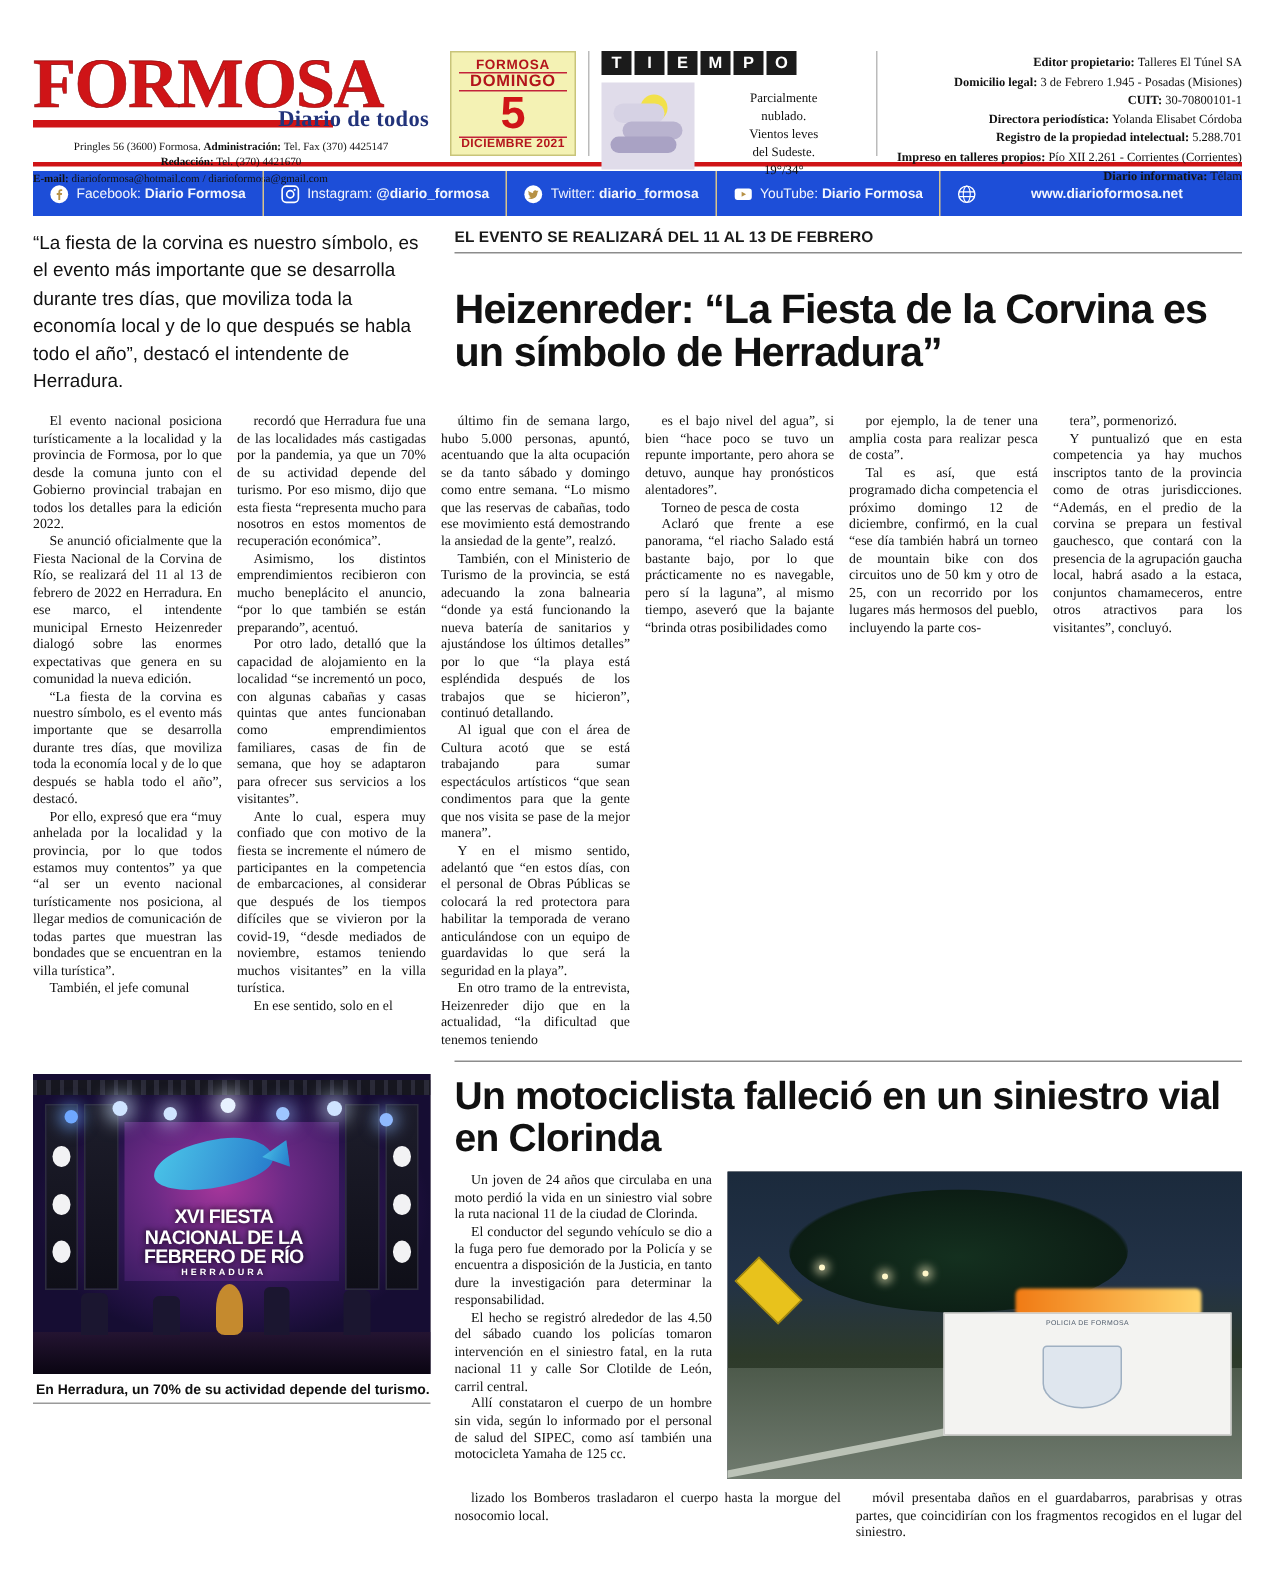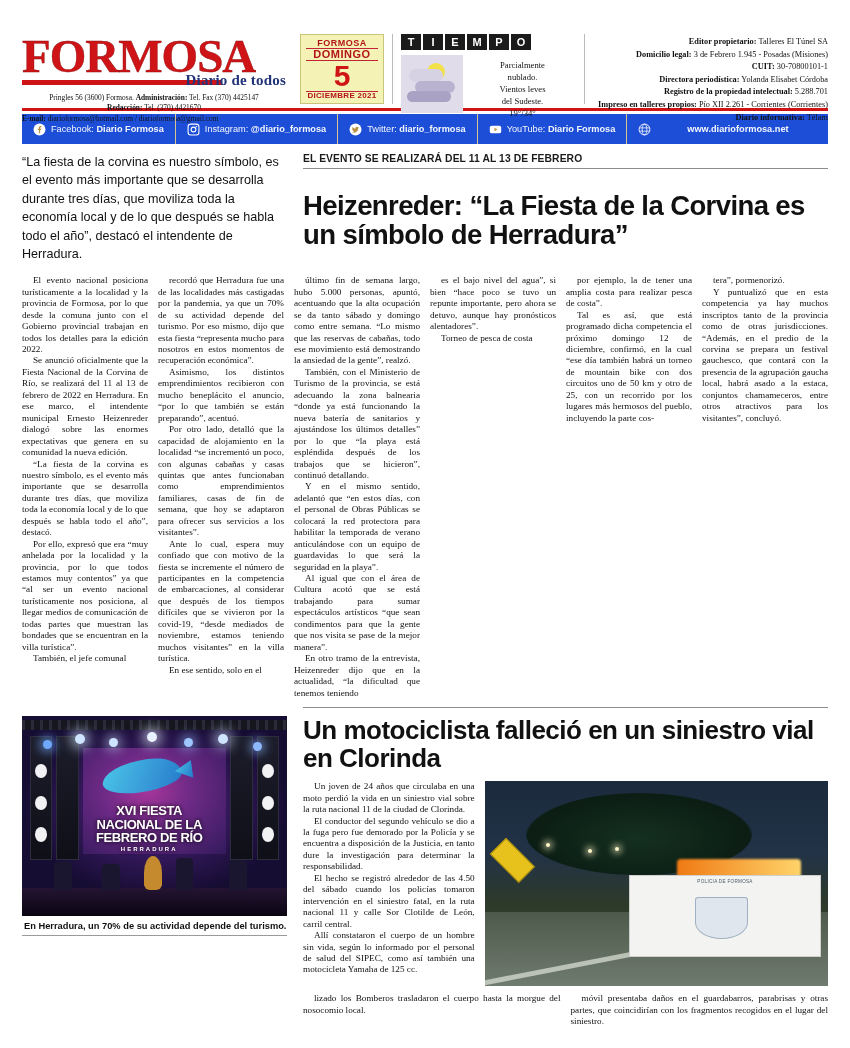--- a/index.html
+++ b/index.html
@@ -349,27 +349,28 @@
       <div class="col">
         <p>recordó que Herradura fue una de las localidades más castigadas por la pandemia, ya que un 70% de su actividad depende del turismo. Por eso mismo, dijo que esta fiesta “representa mucho para nosotros en estos momentos de recuperación económica”.</p>
         <p>Asimismo, los distintos emprendimientos recibieron con mucho beneplácito el anuncio, “por lo que también se están preparando”, acentuó.</p>
         <p>Por otro lado, detalló que la capacidad de alojamiento en la localidad “se incrementó un poco, con algunas cabañas y casas quintas que antes funcionaban como emprendimientos familiares, casas de fin de semana, que hoy se adaptaron para ofrecer sus servicios a los visitantes”.</p>
         <p>Ante lo cual, espera muy confiado que con motivo de la fiesta se incremente el número de participantes en la competencia de embarcaciones, al considerar que después de los tiempos difíciles que se vivieron por la covid-19, “desde mediados de noviembre, estamos teniendo muchos visitantes” en la villa turística.</p>
         <p>En ese sentido, solo en el</p>
       </div>
       <div class="col">
         <p>último fin de semana largo, hubo 5.000 personas, apuntó, acentuando que la alta ocupación se da tanto sábado y domingo como entre semana. “Lo mismo que las reservas de cabañas, todo ese movimiento está demostrando la ansiedad de la gente”, realzó.</p>
         <p>También, con el Ministerio de Turismo de la provincia, se está adecuando la zona balnearia “donde ya está funcionando la nueva batería de sanitarios y ajustándose los últimos detalles” por lo que “la playa está espléndida después de los trabajos que se hicieron”, continuó detallando.</p>
+        <p>Al igual que con el área de Cultura acotó que se está trabajando para sumar espectáculos artísticos “que sean condimentos para que la gente que nos visita se pase de la mejor manera”.</p>
         <p>Y en el mismo sentido, adelantó que “en estos días, con el personal de Obras Públicas se colocará la red protectora para habilitar la temporada de verano anticulándose con un equipo de guardavidas lo que será la seguridad en la playa”.</p>
-        <p>Al igual que con el área de Cultura acotó que se está trabajando para sumar espectáculos artísticos “que sean condimentos para que la gente que nos visita se pase de la mejor manera”.</p>
         <p>En otro tramo de la entrevista, Heizenreder dijo que en la actualidad, “la dificultad que tenemos teniendo</p>
       </div>
       <div class="col">
         <p>es el bajo nivel del agua”, si bien “hace poco se tuvo un repunte importante, pero ahora se detuvo, aunque hay pronósticos alentadores”.</p>
         <p>Torneo de pesca de costa</p>
+        <p>Aclaró que frente a ese panorama, “el riacho Salado está bastante bajo, por lo que prácticamente no es navegable, pero sí la laguna”, al mismo tiempo, aseveró que la bajante “brinda otras posibilidades como</p>
       </div>
       <div class="col">
         <p>por ejemplo, la de tener una amplia costa para realizar pesca de costa”.</p>
         <p>Tal es así, que está programado dicha competencia el próximo domingo 12 de diciembre, confirmó, en la cual “ese día también habrá un torneo de mountain bike con dos circuitos uno de 50 km y otro de 25, con un recorrido por los lugares más hermosos del pueblo, incluyendo la parte cos-</p>
       </div>
       <div class="col">
         <p>tera”, pormenorizó.</p>
         <p>Y puntualizó que en esta competencia ya hay muchos inscriptos tanto de la provincia como de otras jurisdicciones. “Además, en el predio de la corvina se prepara un festival gauchesco, que contará con la presencia de la agrupación gaucha local, habrá asado a la estaca, conjuntos chamameceros, entre otros atractivos para los visitantes”, concluyó.</p>
       </div>
     </div>

